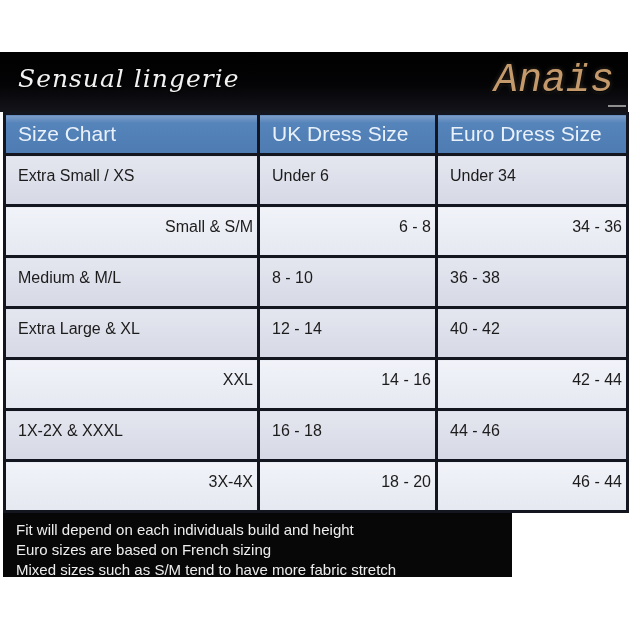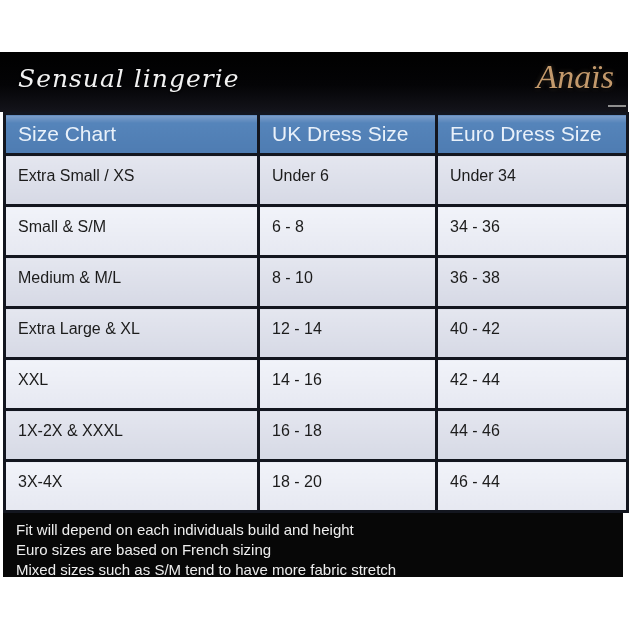--- a/index.html
+++ b/index.html
@@ -14,22 +14,22 @@
     background:linear-gradient(180deg, #000000 0%, #040406 55%, #14141b 100%);
   }
   .tagline {
     position:absolute; left:18px; top:12px;
     font-family:"DejaVu Serif", serif; font-style:italic;
     font-size:25px; color:#f2f2f2; letter-spacing:1px;
     text-shadow:0 1px 2px #000000;
   }
   .logo {
     position:absolute; right:14px; top:6px;
-    font-family:Liberation Serif, serif; font-style:italic;
-    font-size:34px; color:#c49a6c;
+    font-family:Liberation Mono, monospace; font-style:italic;
+    font-size:40px; color:#c49a6c;
     text-shadow:0 1px 2px #000000, 0 0 5px rgba(255,219,166,0.25);
   }
   .logo-flourish {
     position:absolute; right:2px; top:53px; width:18px; height:2px;
     background:#8f8f8f;
   }
 
   
   .size-table {
     position:absolute; left:3px; top:112px; width:623px;
@@ -39,25 +39,25 @@
   .size-table th {
     background:linear-gradient(180deg, #7e9fca 0%, #5584ba 20%, #4e7cb2 100%);
     color:#e9f1fa; font-size:21px; font-weight:normal; text-align:left;
     padding:6px 4px 6px 12px; height:26px;
   }
   .size-table td {
     font-size:16px; color:#1c1c1c; text-align:left;
     padding:0 4px 8px 12px; height:40px; white-space:nowrap;
   }
   tr.dark td  { background:linear-gradient(180deg, #e4e6ef 0%, #d6d9e5 100%); }
-  tr.light td { background:linear-gradient(180deg, #f1f3f9 0%, #e6e8f1 100%); }
+  tr.light td { background:linear-gradient(180deg, #f1f3f9 0%, #e6e8f1 100%);text-align:right; }
 
   
   .footer-bar {
-    position:absolute; left:3px; top:513px; width:620px; height:64px;
+    position:absolute; left:3px; top:513px; width:509px; height:64px;
     box-sizing:border-box; background:#070707;
     padding:7px 10px 0 13px;
   }
   .note {
     color:#eeeeee; font-size:15px; line-height:20px; white-space:nowrap;
   }
 </style>
 </head>
 <body>
 

